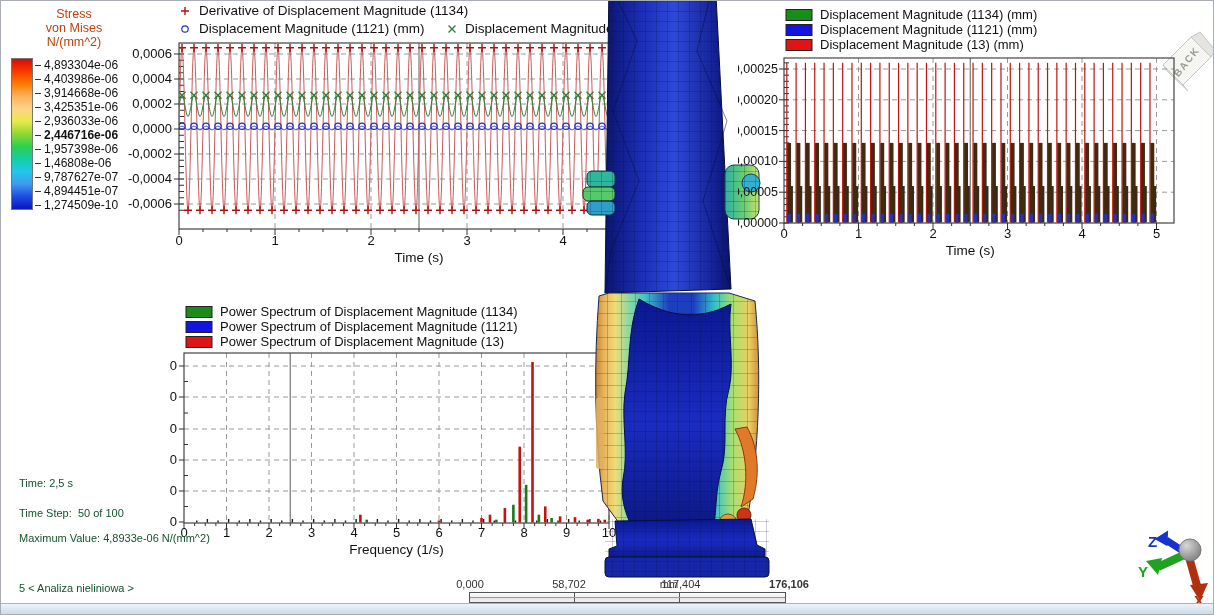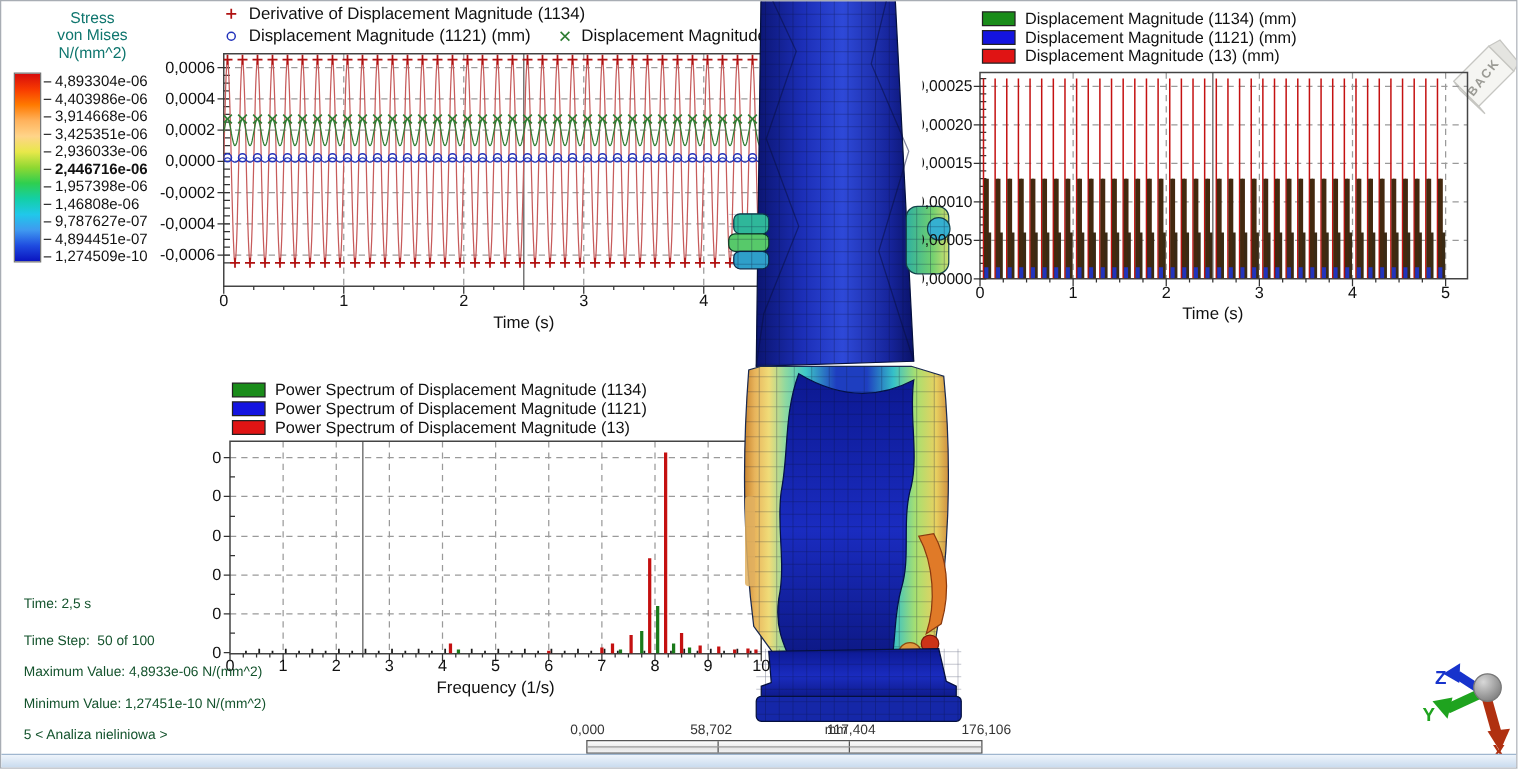--- a/index.html
+++ b/index.html
@@ -4,21 +4,21 @@
 <style>
   html,body{margin:0;padding:0;background:#dfe3e8;}
   #app{position:relative;width:1214px;height:615px;background:#ffffff;
        border:1px solid #a8adb4;box-sizing:border-box;overflow:hidden;
        font-family:"Liberation Sans", sans-serif;color:#1a1a1a;}
   .abs{position:absolute;}
   svg{display:block;}
   
   #stress-legend{left:4px;top:6px;width:160px;height:215px;}
   .sl-title{position:absolute;left:14px;top:0;width:110px;text-align:center;
-            font-size:12.5px;line-height:14px;color:#0f766e;}
+            font-size:12.5px;line-height:14px;color:#c2410c;}
   #sl-bar{position:absolute;left:6px;top:51px;width:20px;height:150px;
           border:1px solid #777;}
   .sl-tick{position:absolute;left:30px;font-size:12px;white-space:nowrap;color:#111;}
   .sl-tick:before{content:"";display:inline-block;width:6px;height:1px;background:#333;
                   vertical-align:middle;margin-right:3px;}
   
   .status-line{position:absolute;left:18px;font-size:11px;color:#14532d;white-space:pre;}
   
   #ruler{left:448px;top:576px;width:384px;height:30px;}
   .ruler-label{position:absolute;top:1px;font-size:11px;color:#333;transform:translateX(-50%);white-space:nowrap;}
@@ -863,29 +863,28 @@
 
       <path d="M36,520 L172,518 L178,544 L186,548 L186,560 L30,562 L30,548 L38,545 Z" fill="url(#coreGrad)" stroke="#05103e"></path>
       <rect x="26" y="556" width="164" height="20" rx="4" fill="#1527a8" stroke="#05103e"></rect>
       <path d="M26,518 L190,518 L190,576 L26,576 Z" fill="url(#meshA)" opacity="0.9"></path>
     </g>
   </svg>
 
   <div class="status-line" style="top:476px;">Time: 2,5 s</div>
   <div class="status-line" style="top:506px;">Time Step:  50 of 100</div>
   <div class="status-line" style="top:531px;">Maximum Value: 4,8933e-06 N/(mm^2)</div>
-  <div class="status-line" style="top:556px;">Minimum Value: 1,27451e-10 N/(mm^2)</div>
   <div class="status-line" style="top:581px;">5 &lt; Analiza nieliniowa &gt;</div>
 
   <div id="ruler" class="abs">
     <div class="ruler-label" style="left:21px;">0,000</div>
     <div class="ruler-label" style="left:120px;">58,702</div>
     <div class="ruler-label" style="left:179px;margin-left:41px;">mm</div>
     <div class="ruler-label" style="left:232px;">117,404</div>
-    <div class="ruler-label" style="left:340px;">176,106</div>
+    <div class="ruler-label" style="left:340px;font-weight:bold;">176,106</div>
     <div id="ruler-bar">
       <div class="seg" style="left:0;width:105px;"></div>
       <div class="seg" style="left:105px;width:105px;"></div>
       <div class="mid"></div>
     </div>
   </div>
 
   <svg class="abs" style="left:1152px;top:22px;" width="62" height="72" viewBox="0 0 62 72">
     <polygon points="38,14 47,9 62,27 58,34" fill="#e4e4e0" stroke="#c6c6c2"></polygon>
     <polygon points="10,42 15,49 35,68 30,62" fill="#ebebe7" stroke="#c6c6c2"></polygon>

